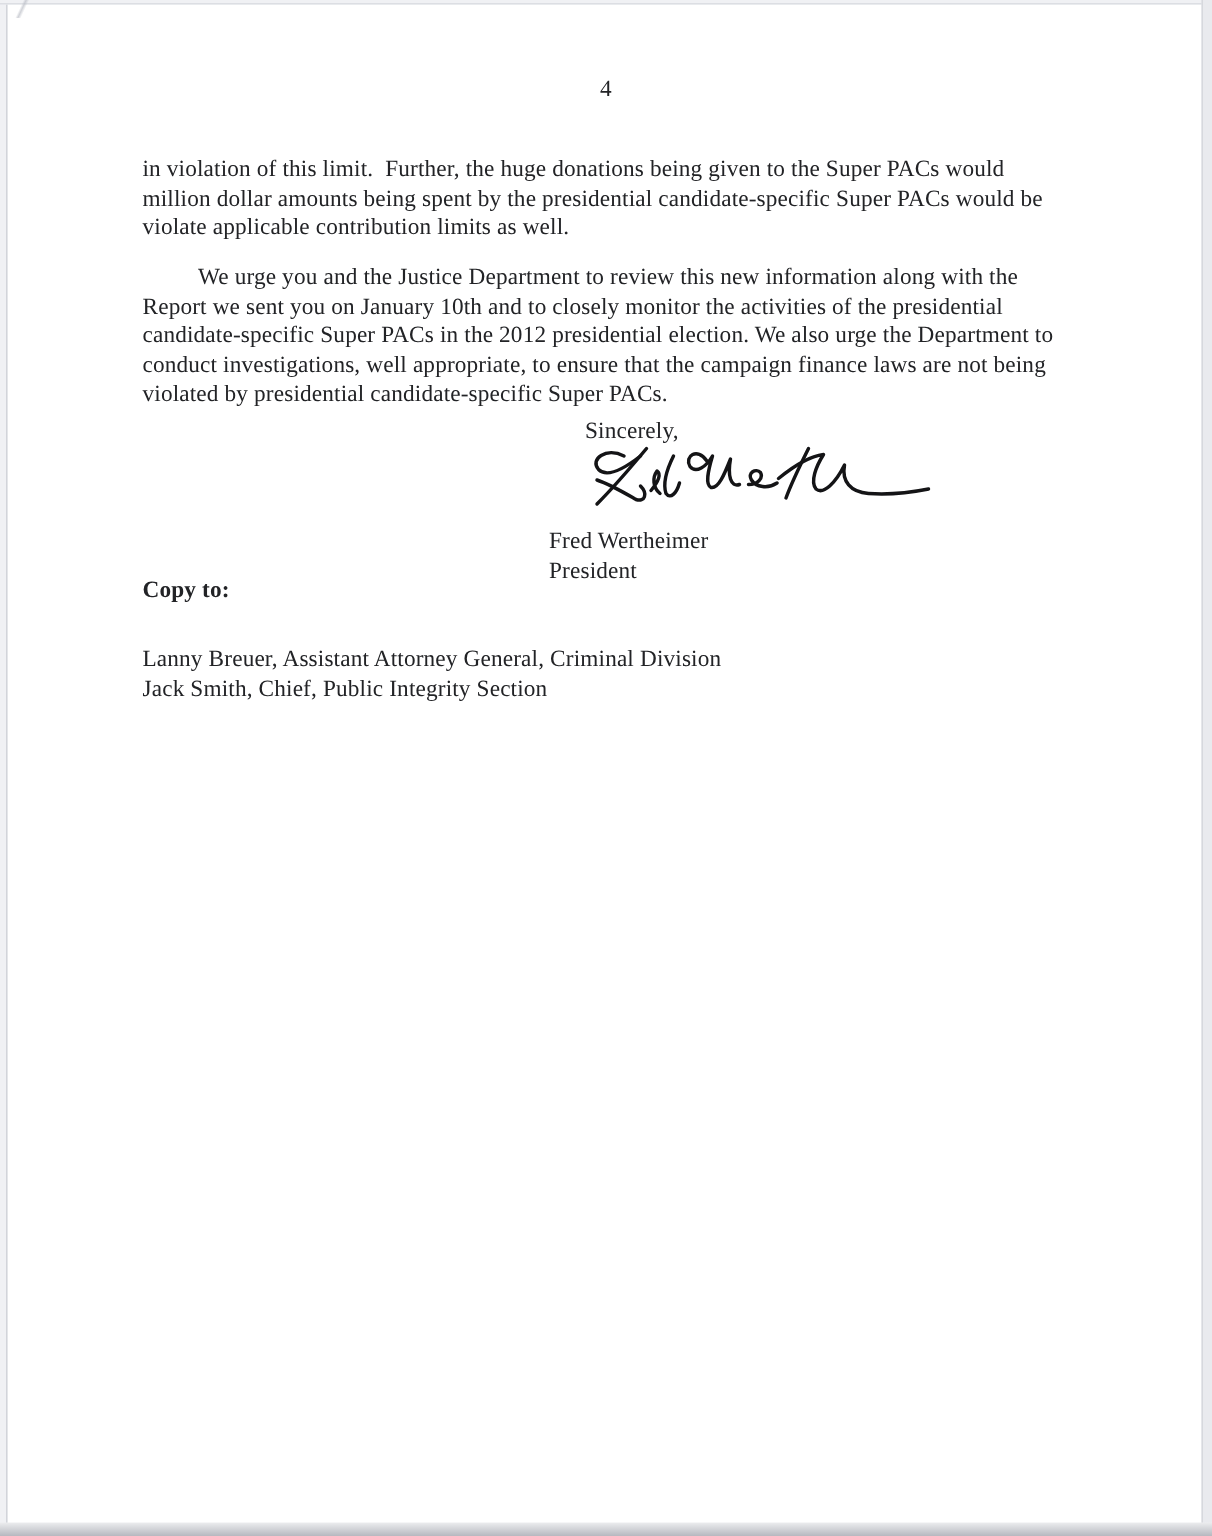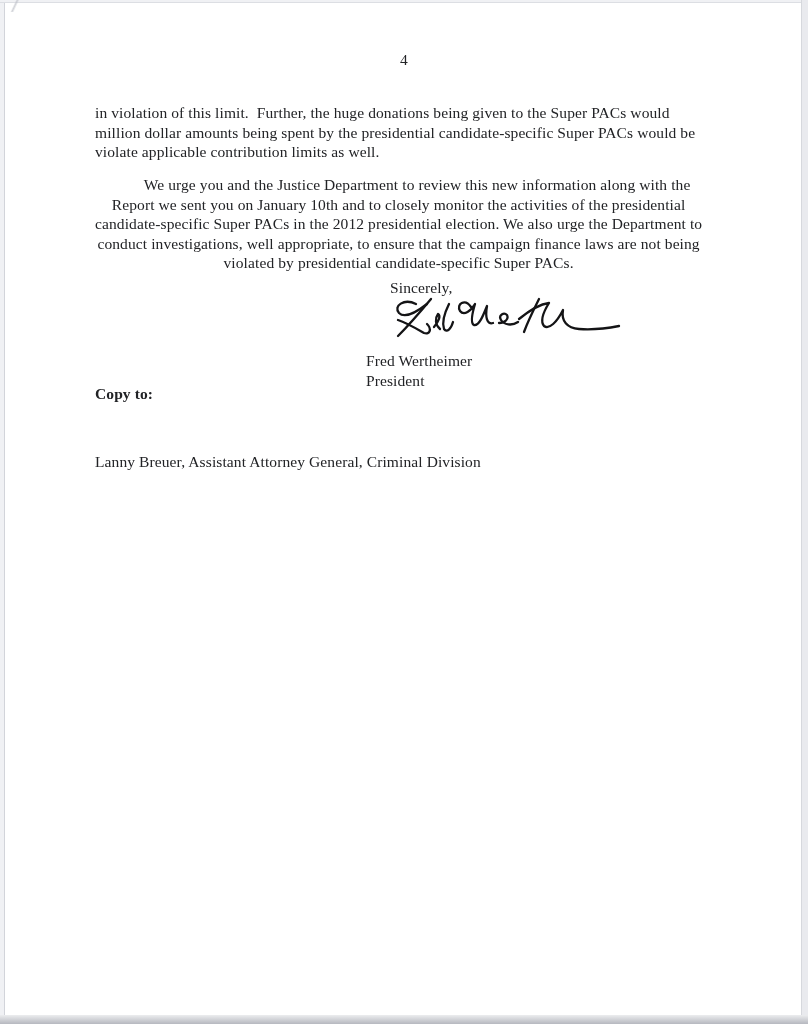--- a/index.html
+++ b/index.html
@@ -52,28 +52,28 @@
     font-size: 15.5px;
     line-height: 19.5px;
     letter-spacing: .1px;
   }
   .page-number {
     position: absolute; top: 50px; left: 0;
     width: 100%; text-align: center;
     font-size: 15.5px;
   }
   .para-1 { position: absolute; left: 95px; top: 103px; }
-  .para-2 { position: absolute; left: 95px; top: 175px; text-align: center; }
+  .para-2 { position: absolute; left: 95px; top: 175px; }
   .indent { padding-left: 37px; }
   .salutation { position: absolute; left: 390px; top: 278px; }
   .signature { position: absolute; left: 386px; top: 293px; width: 238px; height: 50px; }
   .signature svg { display: block; width: 238px; height: 50px; }
   .signer-block { position: absolute; left: 366px; top: 351px; }
   .cc-label { position: absolute; left: 95px; top: 384px; font-weight: bold; }
-  .cc-list { position: absolute; left: 95px; top: 452px; }
+  .cc-list { position: absolute; left: 95px; top: 430px; }
 </style>
 </head>
 <body>
 
 <div class="scan-photo">
 
   <div class="edge-left"></div>
   <div class="edge-top"></div>
   <div class="edge-right"></div>
   <div class="edge-bottom"></div>
@@ -115,15 +115,16 @@
 
   <div class="signer-block">
     <div class="tline">Fred Wertheimer</div>
     <div class="tline">President</div>
   </div>
 
   <div class="cc-label tline">Copy to:</div>
 
   <div class="cc-list">
     <div class="tline">Lanny Breuer, Assistant Attorney General, Criminal Division</div>
+    <div class="tline">Jack Smith, Chief, Public Integrity Section</div>
   </div>
 
 </div>
 
 </body></html>

